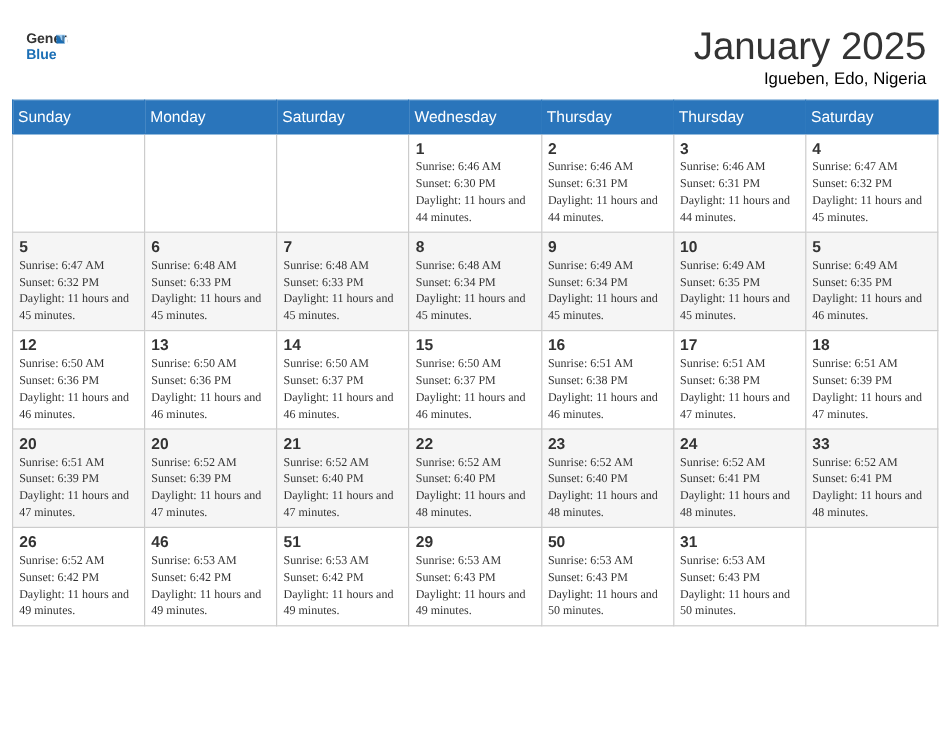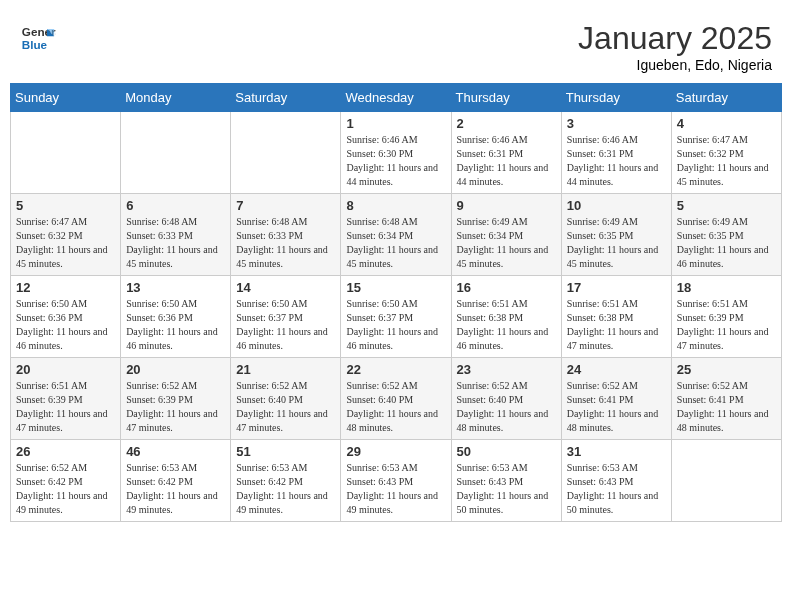--- a/index.html
+++ b/index.html
@@ -258,21 +258,21 @@
 Sunset: 6:40 PM
 Daylight: 11 hours and 48 minutes.</div>
         </td>
         <td>
           <div class="day-number">24</div>
           <div class="day-info" style="white-space: pre-line;">Sunrise: 6:52 AM
 Sunset: 6:41 PM
 Daylight: 11 hours and 48 minutes.</div>
         </td>
         <td>
-          <div class="day-number">25</div>
+          <div class="day-number">33</div>
           <div class="day-info" style="white-space: pre-line;">Sunrise: 6:52 AM
 Sunset: 6:41 PM
 Daylight: 11 hours and 48 minutes.</div>
         </td>
       </tr>
       <tr>
         <td>
           <div class="day-number">26</div>
           <div class="day-info" style="white-space: pre-line;">Sunrise: 6:52 AM
 Sunset: 6:42 PM

